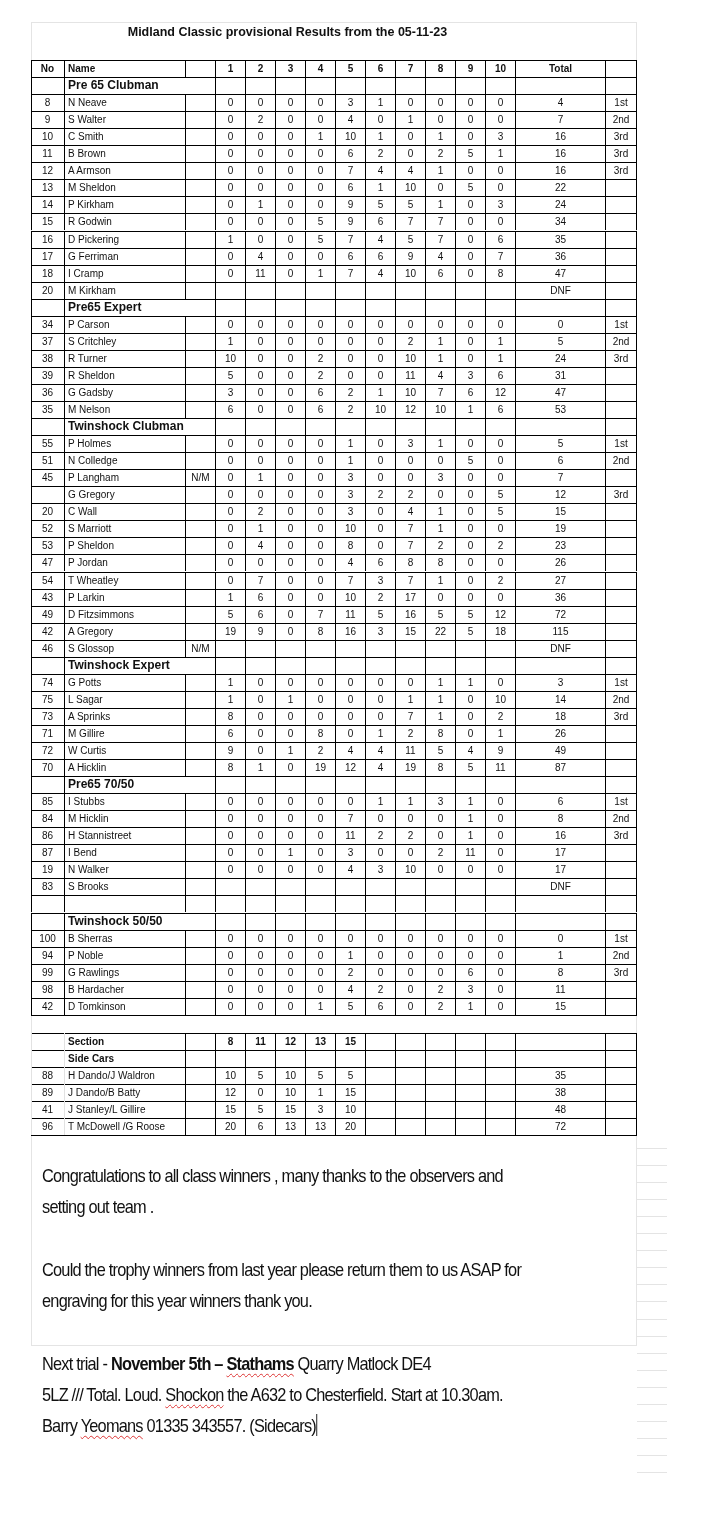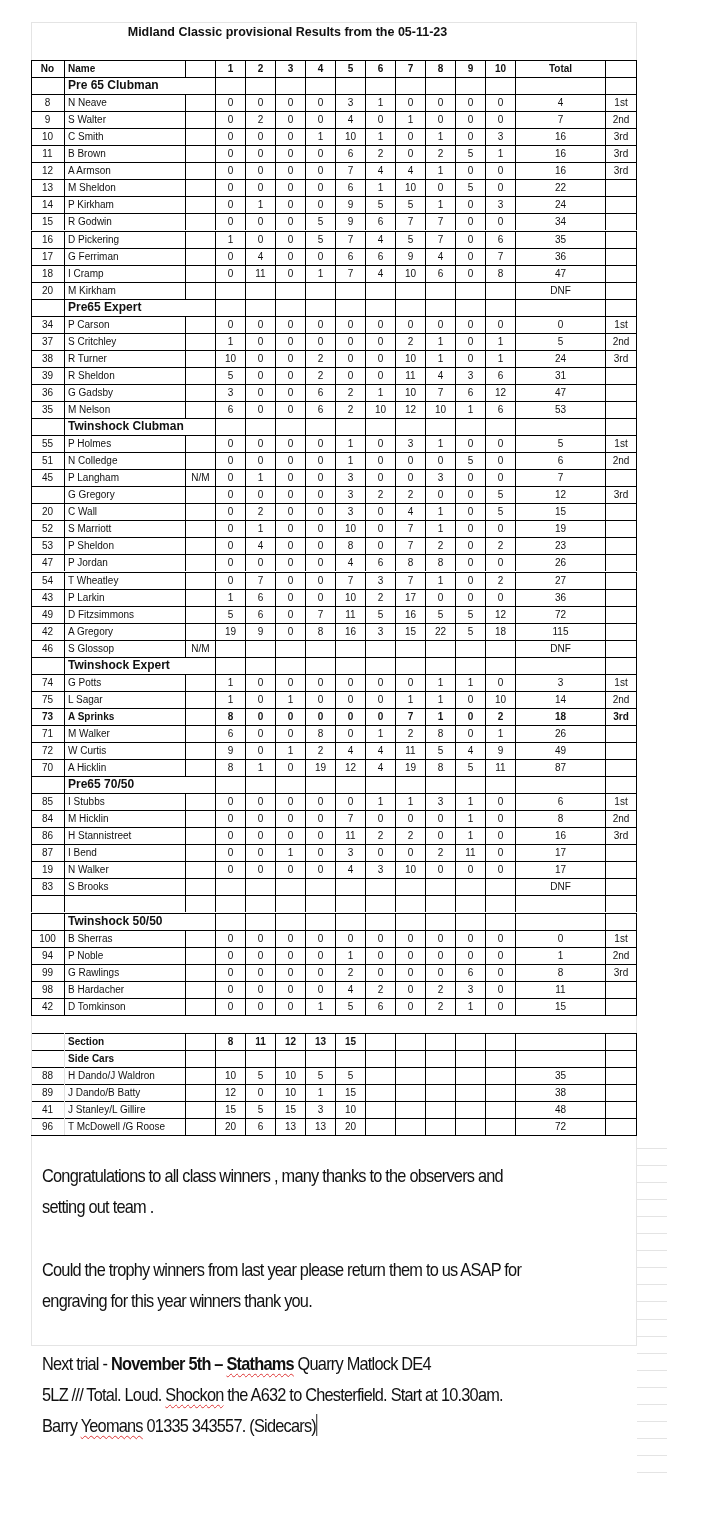--- a/index.html
+++ b/index.html
@@ -740,21 +740,21 @@
       <div class="cell  grid" style="left: 305px; width: 30px;">0</div>
       <div class="cell  grid" style="left: 335px; width: 30px;">0</div>
       <div class="cell  grid" style="left: 365px; width: 30px;">1</div>
       <div class="cell  grid" style="left: 395px; width: 30px;">1</div>
       <div class="cell  grid" style="left: 425px; width: 30px;">0</div>
       <div class="cell  grid" style="left: 455px; width: 30px;">10</div>
       <div class="cell  grid" style="left: 485px; width: 90px;">14</div>
       <div class="cell  grid" style="left: 575px; width: 31px;">2nd</div>
     </div>
     <div class="hline" style="top: 685.9px;"></div>
-    <div class="row" style="top: 685.9px; font-weight: bold;">
+    <div class="row" style="top: 685.9px;">
       <div style="position: absolute; left: 0px; top: 0px; height: 17px; border-left: 1px solid rgb(0, 0, 0);"></div>
       <div class="cell  grid" style="left: 0px; width: 34px;">73</div>
       <div class="cell name grid" style="left: 34px; width: 121px;">A Sprinks</div>
       <div class="cell  grid" style="left: 155px; width: 30px;"></div>
       <div class="cell  grid" style="left: 185px; width: 30px;">8</div>
       <div class="cell  grid" style="left: 215px; width: 30px;">0</div>
       <div class="cell  grid" style="left: 245px; width: 30px;">0</div>
       <div class="cell  grid" style="left: 275px; width: 30px;">0</div>
       <div class="cell  grid" style="left: 305px; width: 30px;">0</div>
       <div class="cell  grid" style="left: 335px; width: 30px;">0</div>
@@ -762,21 +762,21 @@
       <div class="cell  grid" style="left: 395px; width: 30px;">1</div>
       <div class="cell  grid" style="left: 425px; width: 30px;">0</div>
       <div class="cell  grid" style="left: 455px; width: 30px;">2</div>
       <div class="cell  grid" style="left: 485px; width: 90px;">18</div>
       <div class="cell  grid" style="left: 575px; width: 31px;">3rd</div>
     </div>
     <div class="hline" style="top: 702.95px;"></div>
     <div class="row" style="top: 702.95px;">
       <div style="position: absolute; left: 0px; top: 0px; height: 17px; border-left: 1px solid rgb(0, 0, 0);"></div>
       <div class="cell  grid" style="left: 0px; width: 34px;">71</div>
-      <div class="cell name grid" style="left: 34px; width: 121px;">M Walker</div>
+      <div class="cell name grid" style="left: 34px; width: 121px;">M Gillire</div>
       <div class="cell  grid" style="left: 155px; width: 30px;"></div>
       <div class="cell  grid" style="left: 185px; width: 30px;">6</div>
       <div class="cell  grid" style="left: 215px; width: 30px;">0</div>
       <div class="cell  grid" style="left: 245px; width: 30px;">0</div>
       <div class="cell  grid" style="left: 275px; width: 30px;">8</div>
       <div class="cell  grid" style="left: 305px; width: 30px;">0</div>
       <div class="cell  grid" style="left: 335px; width: 30px;">1</div>
       <div class="cell  grid" style="left: 365px; width: 30px;">2</div>
       <div class="cell  grid" style="left: 395px; width: 30px;">8</div>
       <div class="cell  grid" style="left: 425px; width: 30px;">0</div>

